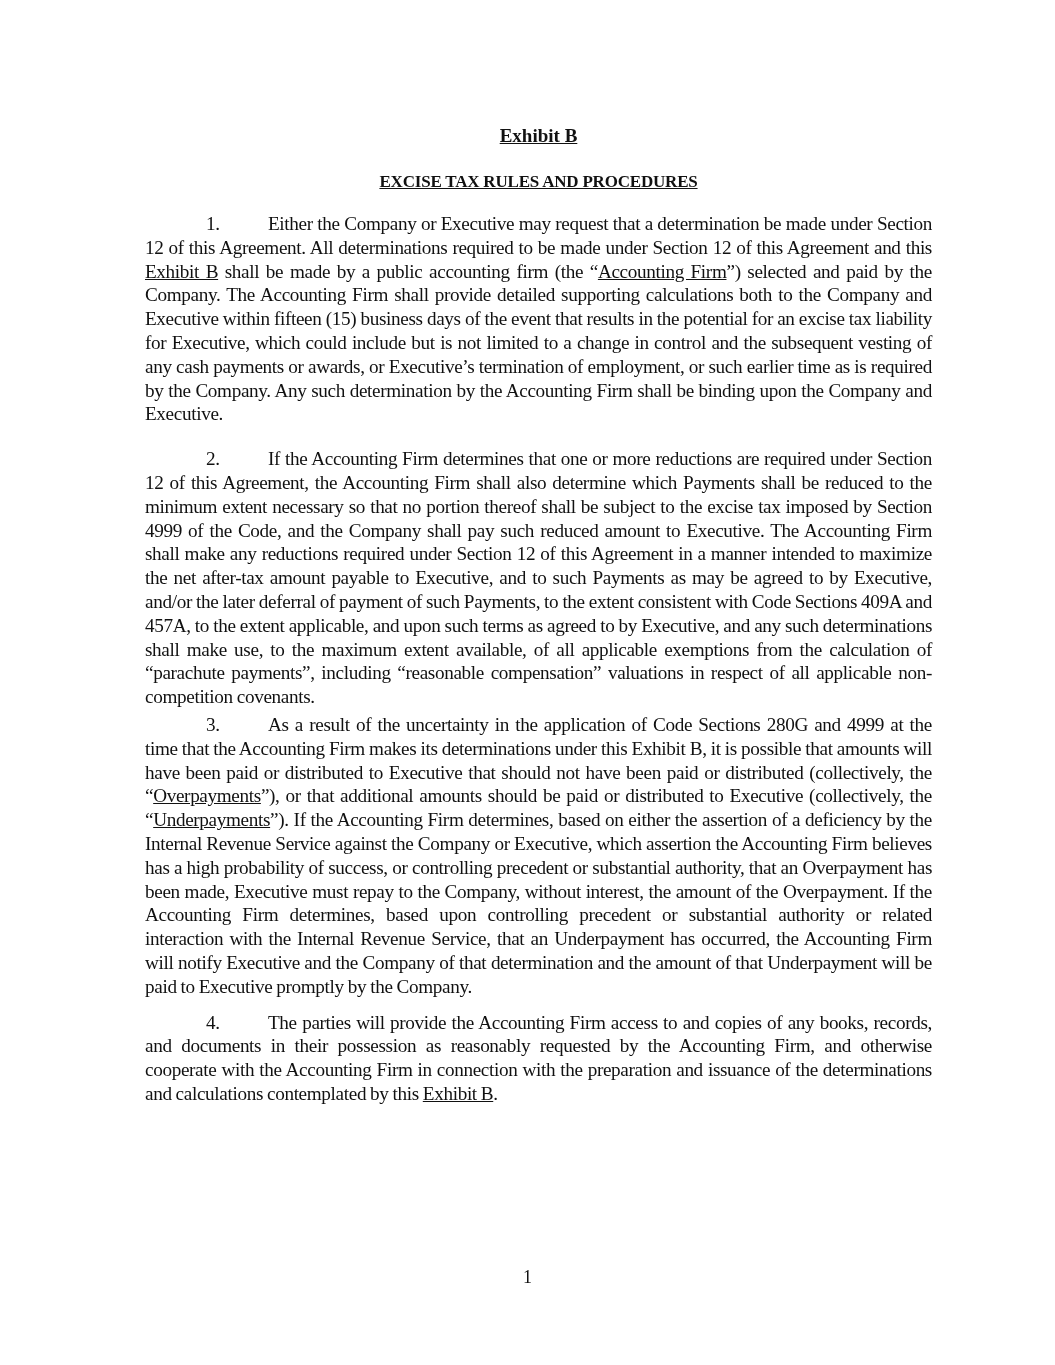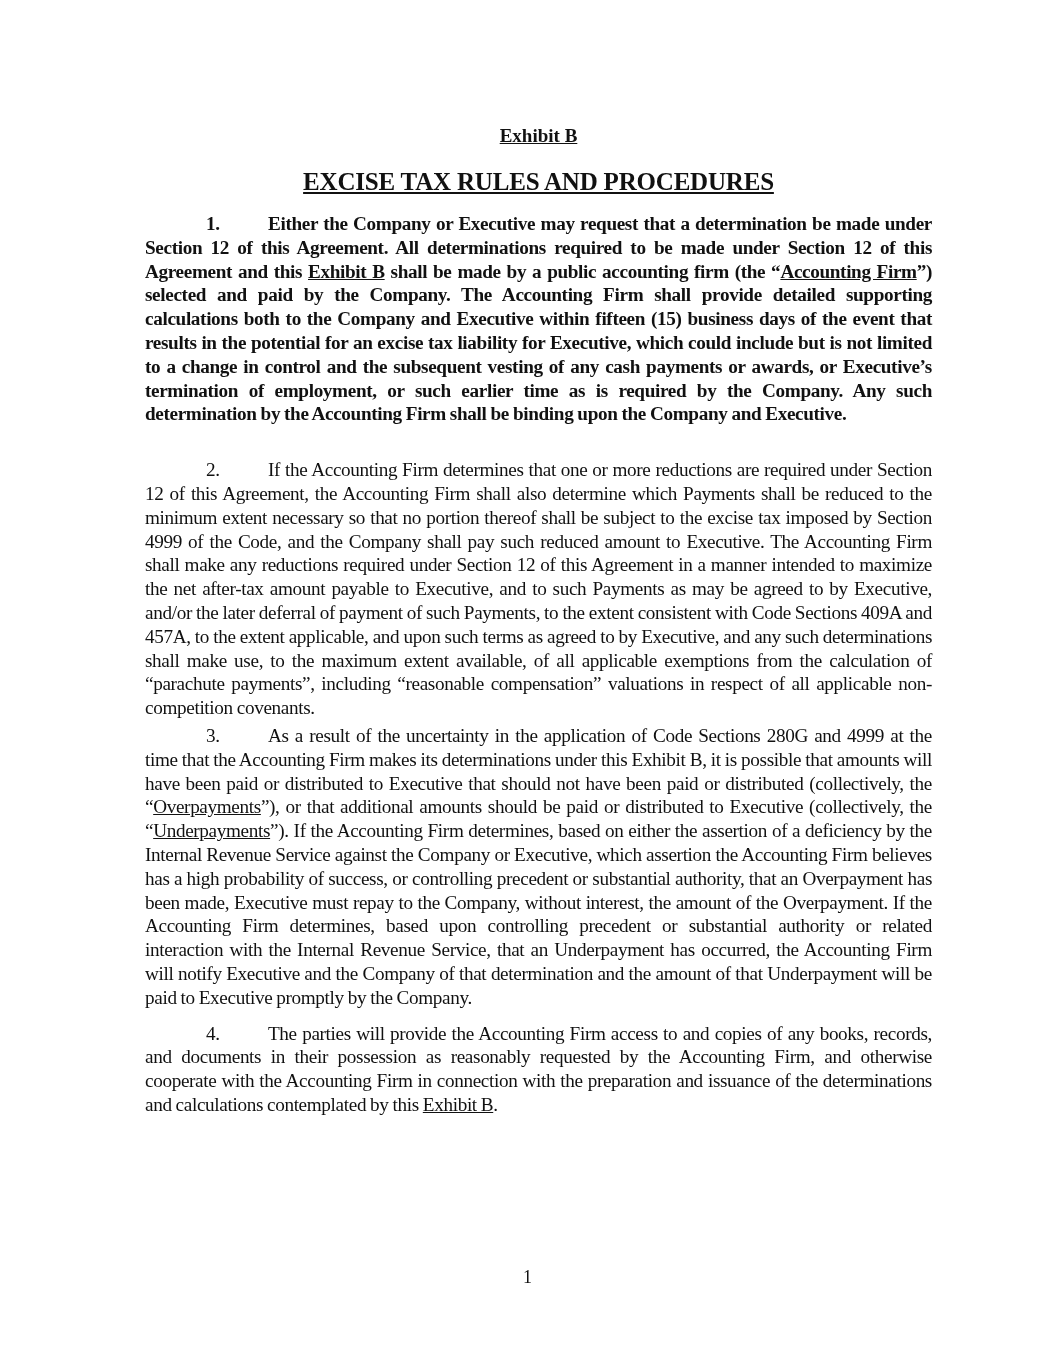--- a/index.html
+++ b/index.html
@@ -26,21 +26,21 @@
       font-weight: bold;
       font-size: 19px;
       text-decoration: underline;
       margin: 0;
       height: 24px;
       line-height: 24px;
     }
     .doc-heading {
       text-align: center;
       font-weight: bold;
-      font-size: 25px;
+      font-size: 17px;
       text-decoration: underline;
       margin: 22px 0 0 0;
       height: 24px;
       line-height: 24px;
       letter-spacing: -0.2px;
     }
     .para {
       font-size: 19.2px;
       line-height: 23.8px;
       text-align: justify;
@@ -48,22 +48,22 @@
       letter-spacing: -0.35px;
       word-spacing: -0.5px;
     }
     .para .num {
       display: inline-block;
       width: 123px;
       padding-left: 61px;
       box-sizing: border-box;
       text-indent: 0;
     }
-    .p1 { margin-top: 18px; font-weight: bold; }
-    .p2 { margin-top: 32px; }
+    .p1 { margin-top: 18px; }
+    .p2 { margin-top: 21px; }
     .p3 { margin-top: 4px; }
     .p4 { margin-top: 12px; }
     .u { text-decoration: underline; }
     .page-number {
       position: absolute;
       left: 0;
       width: 1055px;
       top: 1266px;
       text-align: center;
       font-size: 18px;

